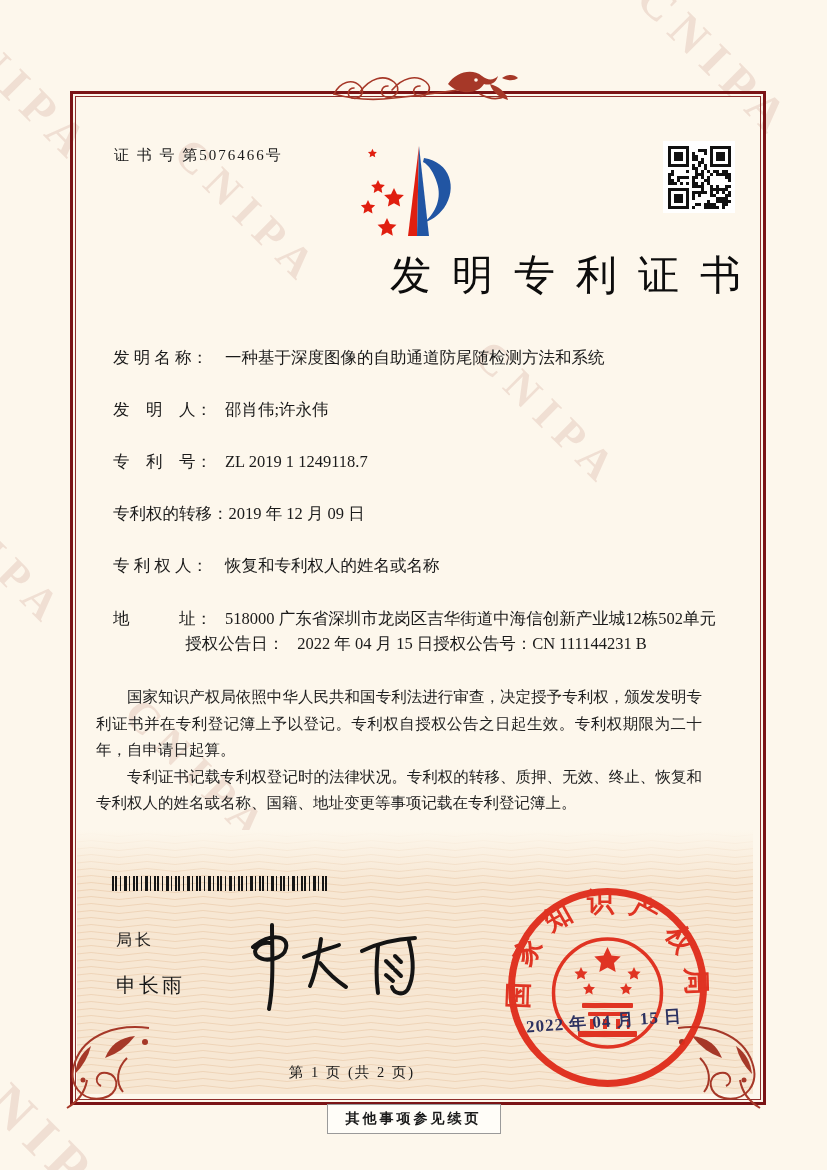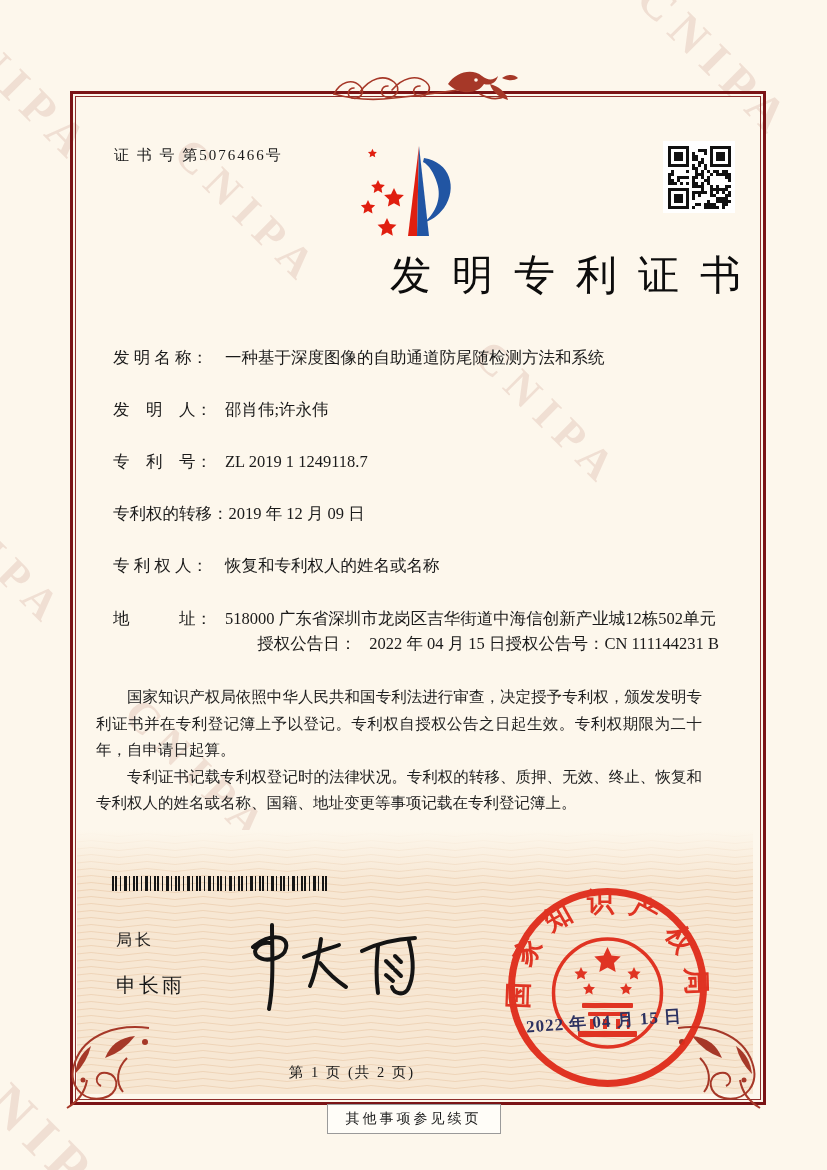--- a/index.html
+++ b/index.html
@@ -32,21 +32,21 @@
   .title{
     position:absolute; left:70px; top:248px; width:692px; text-align:right;
     font-size:41px; font-weight:400; letter-spacing:21px; text-indent:21px; color:#0d0d0d;
   }
   
   .fields{ position:absolute; left:113px; top:346px; width:606px; font-size:16.5px; line-height:23px;}
   .frow{ display:flex; margin-bottom:29px; }
   .frow .lbl{ min-width:112px; white-space:pre; flex:none;}
   .frow .val{ flex:1; }
   .frow.addr{ line-height:25px; margin-bottom:1px;}
-  .frow.grant{ justify-content:flex-end; }
+  .frow.grant{ justify-content:center; }
   .pair{ display:flex; }
   
   .paras{ position:absolute; left:96px; top:684px; width:606px;
     font-size:15.5px; line-height:26.5px; text-align:justify; color:#222;}
   .paras p{ margin:0; text-indent:2em; }
   
   .barcode{
     position:absolute; left:112px; top:876px; width:218px; height:15px;
     background:
       repeating-linear-gradient(90deg,
@@ -63,21 +63,21 @@
   
   .seal{ position:absolute; left:505px; top:885px; opacity:.95; }
   .seal-date{
     position:absolute; left:514px; top:1010px; width:180px; text-align:center;
     transform:rotate(-4deg); font-size:17px; font-weight:bold; color:#2c3261;
     letter-spacing:1px; white-space:nowrap;
   }
   
   .page-info{ position:absolute; left:70px; top:1063px; width:564px; text-align:center;
     font-size:14.5px; letter-spacing:2px; }
-  .cont-note{ position:absolute; left:0; top:1104px; width:827px; text-align:center; }
+  .cont-note{ position:absolute; left:0; top:1104px; width:827px; text-align:center;font-weight:bold; }
   .cont-note span{
     display:inline-block; background:#fffdf8; border:1px solid #9a9a9a;
     padding:5px 18px; font-size:14px; letter-spacing:3px;
   }
   .orn{ position:absolute; }
 </style>
 </head>
 <body>
 
 <div class="page">

